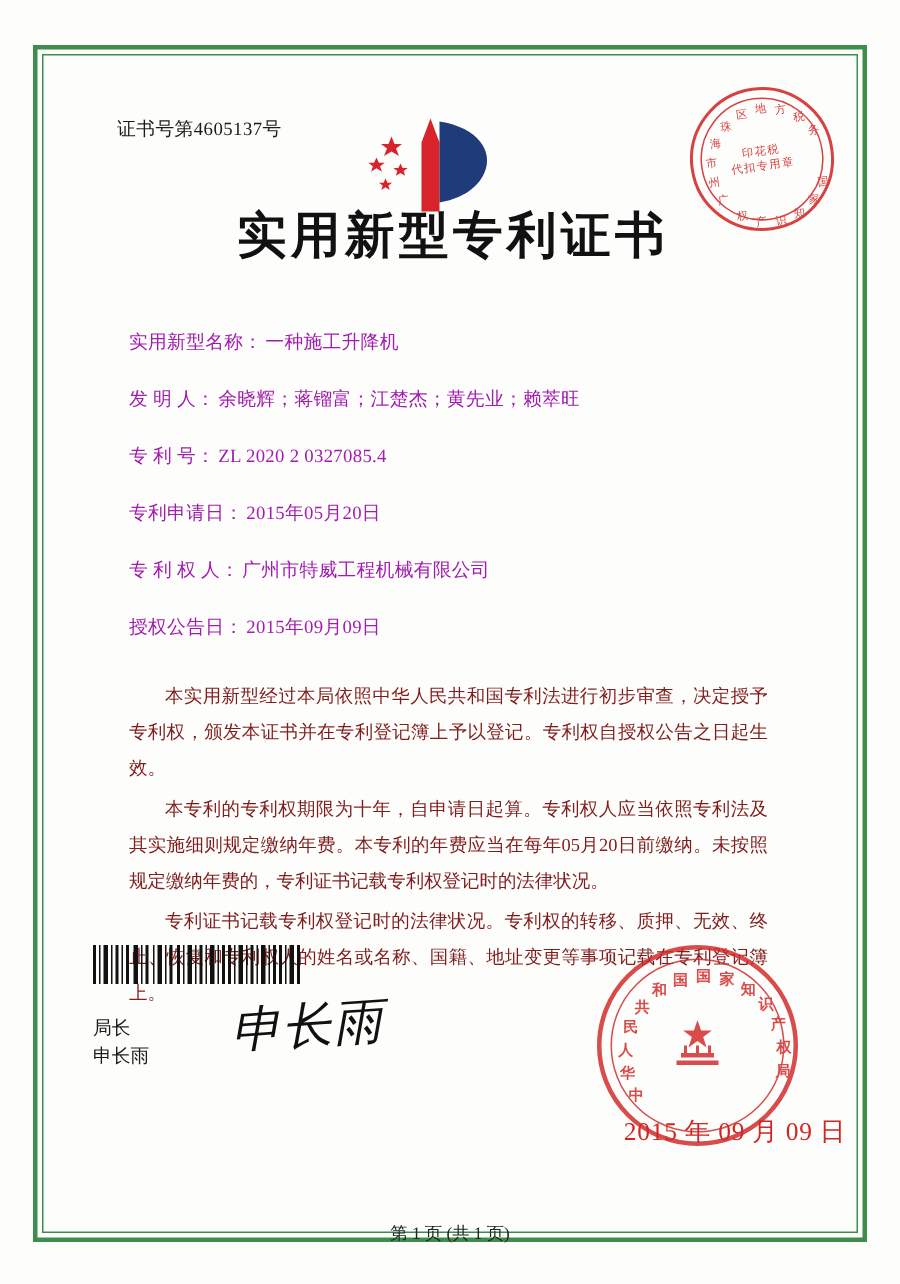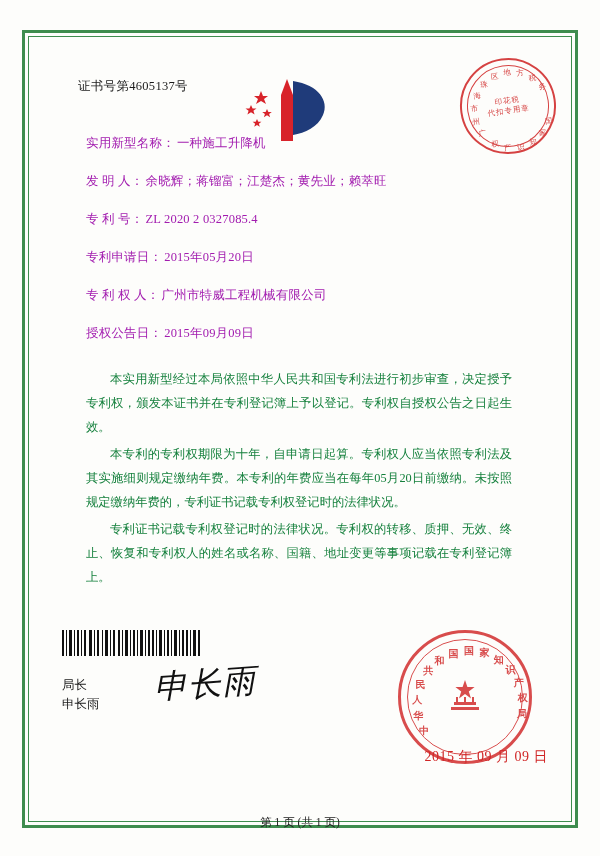--- a/index.html
+++ b/index.html
@@ -137,21 +137,21 @@
     margin-left: 2px;
     letter-spacing: 0.2px;
   }
   .paragraphs {
     margin-top: 26px;
     padding-left: 30px;
     padding-right: 36px;
     font-size: 12.3px;
     line-height: 1.95;
     text-align: justify;
-    color: #15803d;
+    color: #7f1d1d;
   }
   .paragraphs p {
     margin: 0 0 3px 0;
     text-indent: 24px;
   }
   
   .barcode {
     position: absolute;
     left: 62px;
     top: 630px;
@@ -217,23 +217,23 @@
     left: 50%;
     top: 50%;
     font-size: 10px;
     color: #d02626;
     font-family: "DejaVu Sans", sans-serif;
     transform-origin: 0 0;
     font-weight: bold;
   }
   .seal-date {
     position: absolute;
-    right: 52px;
+    right: 36px;
     bottom: 90px;
-    font-size: 14px;
+    font-size: 17px;
     color: #d02626;
     letter-spacing: 0.5px;
   }
   .page-footer {
     position: absolute;
     left: 0;
     right: 0;
     bottom: 26px;
     text-align: center;
     font-size: 11.5px;
@@ -245,20 +245,21 @@
 
 <div class="certificate">
 
   <div class="border-outer"></div>
   <div class="border-inner"></div>
 
   <div class="content">
 
     <div class="cert-number">证书号第4605137号</div>
 
+    <div class="title">实用新型专利证书</div>
 
     <div class="fields">
       <div class="field-row">
         <span class="field-label">实用新型名称：</span>
         <span class="field-value">一种施工升降机</span>
       </div>
       <div class="field-row">
         <span class="field-label">发 明 人：</span>
         <span class="field-value">余晓辉；蒋镏富；江楚杰；黄先业；赖萃旺</span>
       </div>

